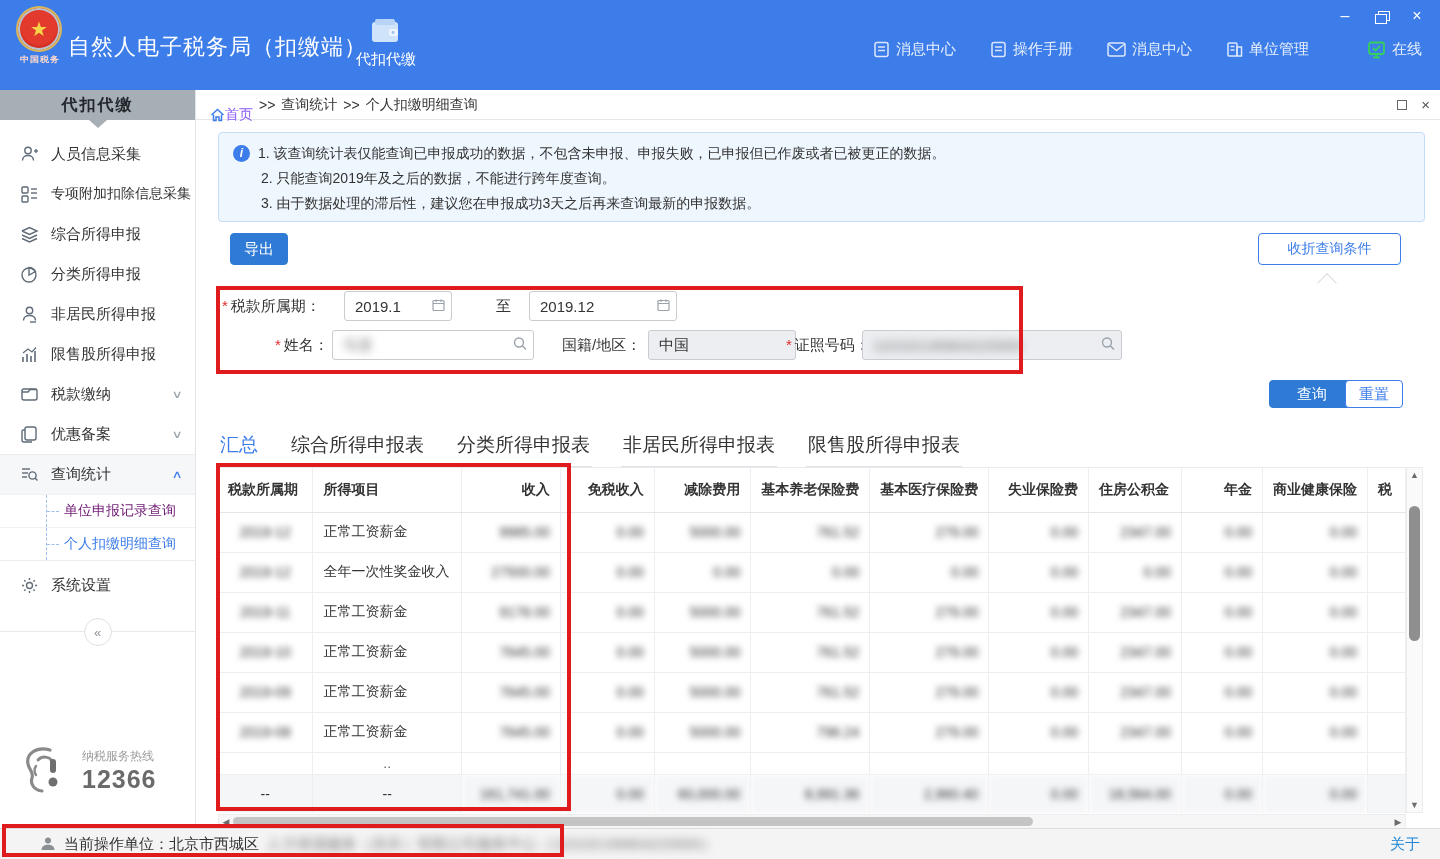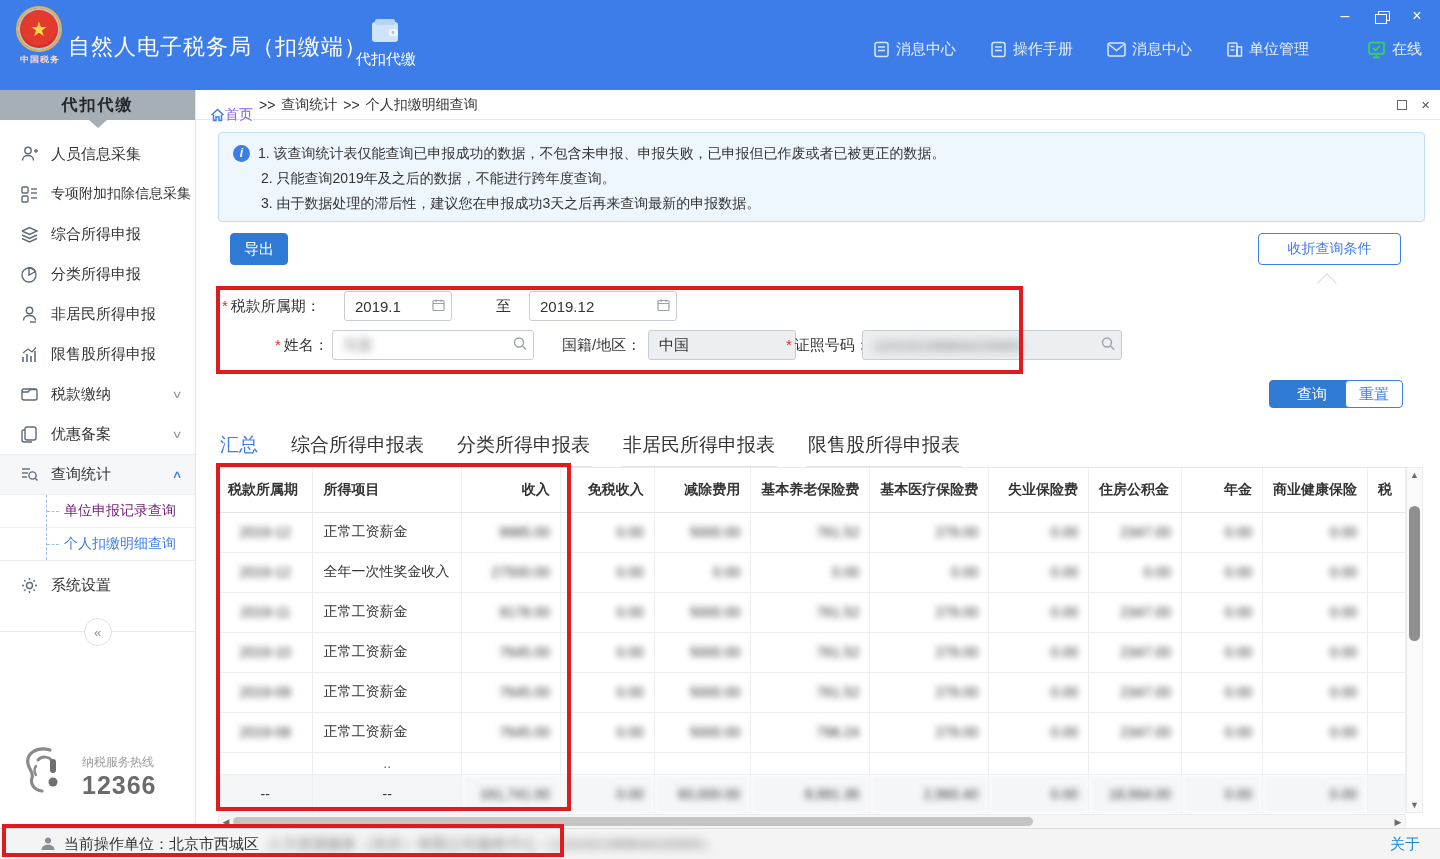--- a/index.html
+++ b/index.html
@@ -52,21 +52,21 @@
     font-size:14px; color:#701a75; cursor:pointer; border-top:1px solid #f0f1f3; }
   .sub-item.selected { color:#3d7de9; }
   .sub-item .tree { position:absolute; left:46px; top:0; bottom:0; width:14px;
     border-left:1px dashed #9fc0ec; }
   .sub-item .tree::after { content:""; position:absolute; left:0; top:50%; width:12px;
     border-top:1px dashed #9fc0ec; }
   .collapse-row { position:relative; margin-top:26px; height:0; border-top:1px solid #e8e9eb; }
   .collapse-btn { position:absolute; left:50%; top:-14px; transform:translateX(-50%); width:28px; height:28px;
     border-radius:50%; background:#fff; border:1px solid #dfe1e4; color:#8d949c; font-size:13px;
     display:flex; align-items:center; justify-content:center; cursor:pointer; }
-  .hotline { position:absolute; left:16px; bottom:28px; display:flex; align-items:flex-end; gap:8px; }
+  .hotline { position:absolute; left:16px; bottom:28px; display:flex; align-items:center; gap:8px; }
   .hotline-text .t1 { color:#9a9a9a; font-size:12px; }
   .hotline-text .t2 { color:#6b6b6b; font-size:25px; font-weight:bold; letter-spacing:1px; }
 
   
   .main { position:absolute; left:196px; top:90px; width:1244px; height:738px; background:#fff; }
   .crumb-bar { position:absolute; left:0; top:0; width:1244px; height:30px; background:#fff;
     border-bottom:1px solid #e7e7e7; display:flex; align-items:center; padding:0 10px 0 14px; gap:6px;
     font-size:14px; }
   .crumb-home { color:#8b5cf6; display:flex; align-items:center; cursor:pointer;margin-top:20px; }
   .crumb-sep,.crumb-item { color:#333; }

